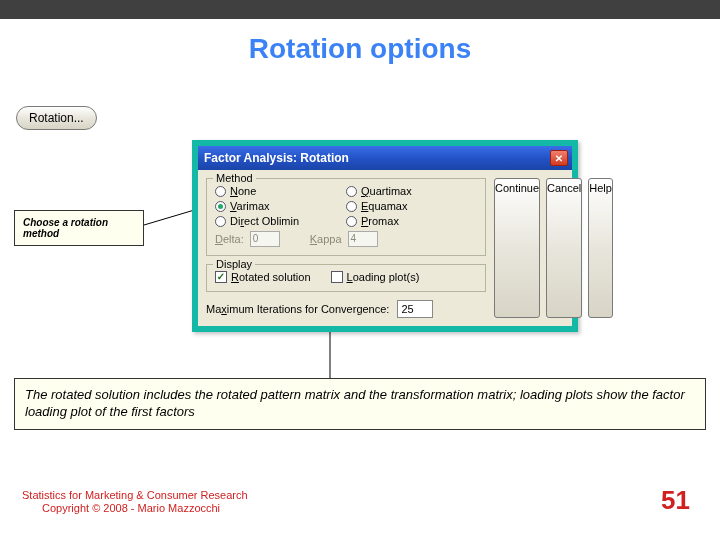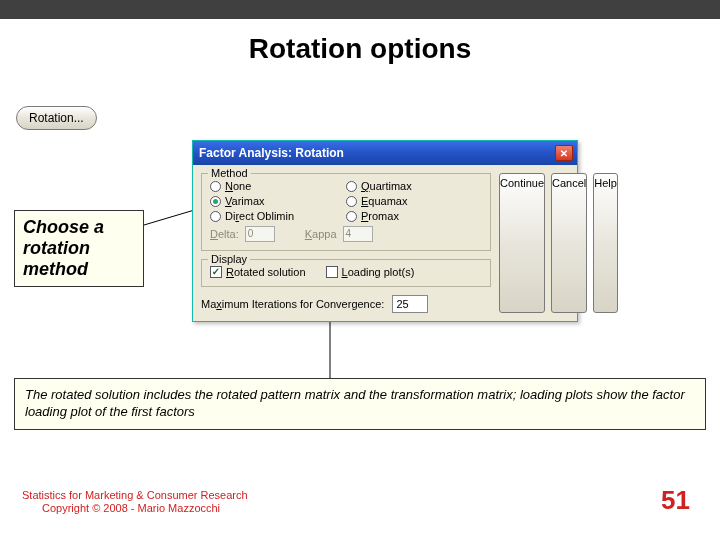--- a/index.html
+++ b/index.html
@@ -12,21 +12,21 @@
     font-size: 11px;
     background: #fff;
     position: relative;
   }
   .topbar { height: 19px; background: #404040; }
   .title {
     text-align: center;
     font-family: "Trebuchet MS", "Arial Black", sans-serif;
     font-weight: bold;
     font-size: 28px;
-    color: #000000;
+    color: #3b82f6;
     margin-top: 14px;
   }
   
   .rot-btn-wrap {
     position: absolute;
     left: 10px; top: 100px;
     background: #fff;
     padding: 6px;
   }
   .xpbtn {
@@ -37,21 +37,21 @@
     background: linear-gradient(#fefefe, #e8e6dc 50%, #d8d4c6);
     font-size: 12px;
     color: #000;
   }
   
   .dialog {
     position: absolute;
     left: 192px; top: 140px;
     width: 386px;
     background: #ece9d8;
-    border: 1px solid #14b8a6;
+    border: 6px solid #14b8a6;
     box-shadow: 2px 2px 4px rgba(0,0,0,.25);
   }
   .titlebar {
     height: 24px;
     background: linear-gradient(#3a6ee7, #2353c7 50%, #1b44a8);
     color: #fff;
     font-weight: bold;
     font-size: 12px;
     display: flex;
     align-items: center;
@@ -120,21 +120,21 @@
   
   .callout1 {
     position: absolute;
     left: 14px; top: 210px;
     width: 130px;
     border: 1px solid #333;
     background: #fffff0;
     padding: 6px 8px;
     font-style: italic;
     font-weight: bold;
-    font-size: 18px;
+    font-size: 10px;
     font-family: Arial, sans-serif;
   }
   .callout2 {
     position: absolute;
     left: 14px; top: 378px;
     width: 692px;
     border: 1px solid #333;
     background: #fffff0;
     padding: 8px 10px;
     font-style: italic;

